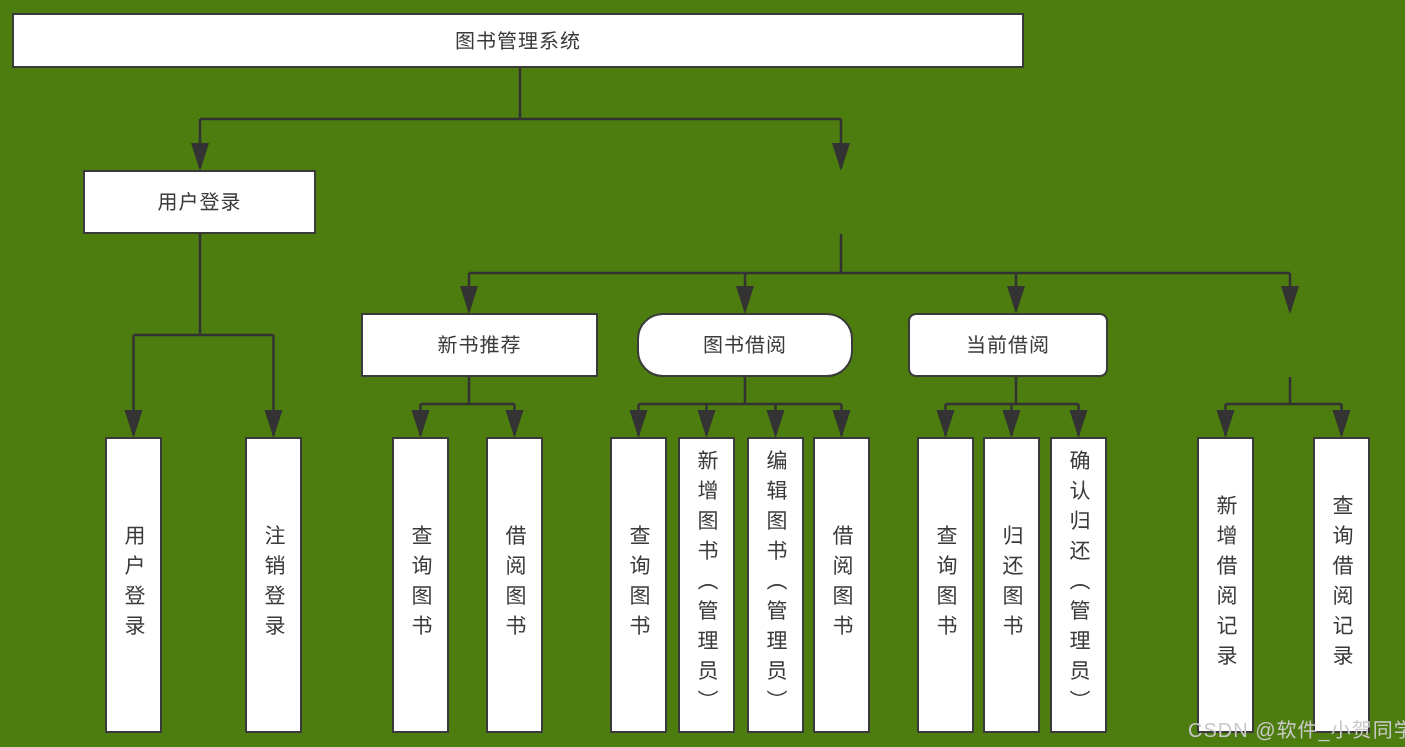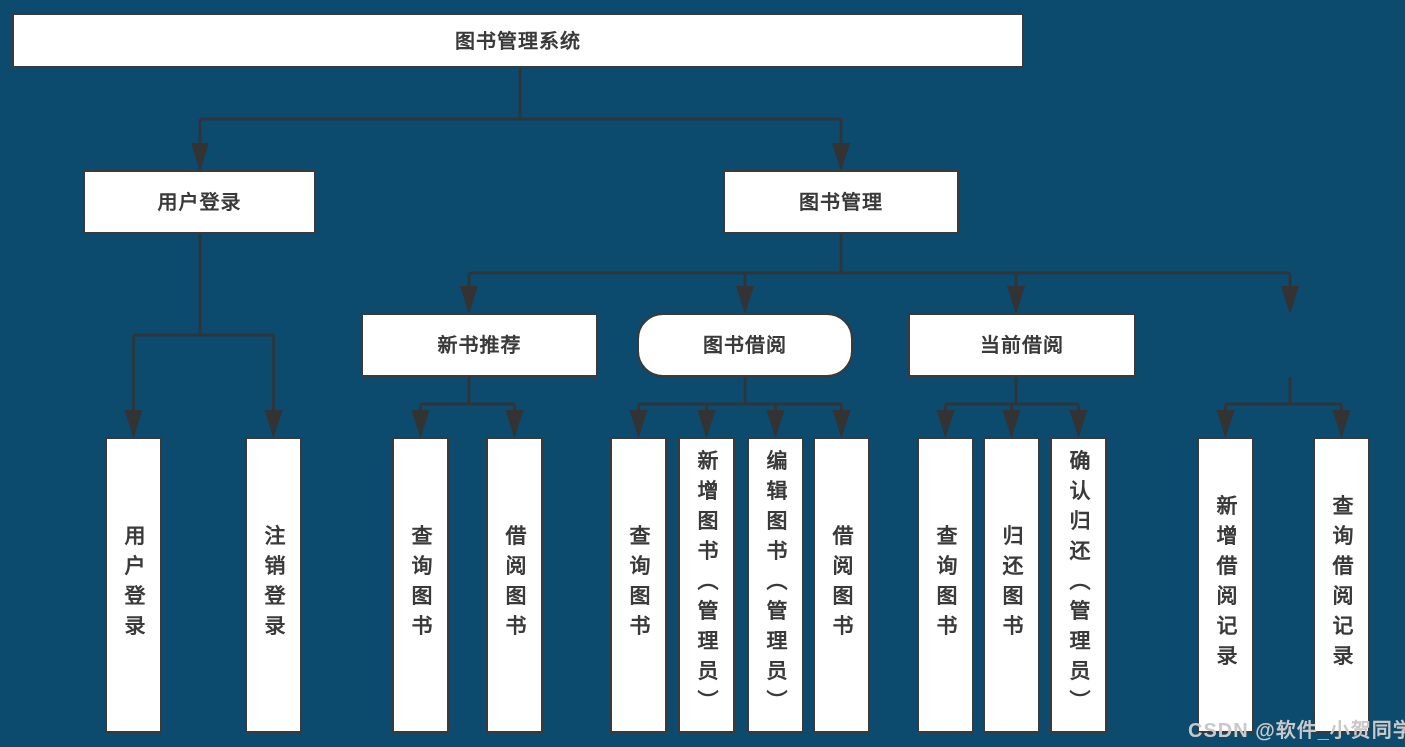--- a/index.html
+++ b/index.html
@@ -5,23 +5,22 @@
   html, body {
     margin: 0;
     padding: 0;
     background: #ffffff;
     font-family: "Liberation Sans", "DejaVu Sans", sans-serif;
   }
   .canvas {
     position: relative;
     width: 1405px;
     height: 747px;
-    background: #0c4a6e;
+    background: #4d7c0f;
     overflow: hidden;
-    font-weight: bold;
   }
   svg.connectors {
     position: absolute;
     left: 0;
     top: 0;
     z-index: 1;
   }
   .node {
     position: absolute;
     box-sizing: border-box;
@@ -141,25 +140,24 @@
       <polygon points="1069.5,410 1087.5,410 1078.5,438"></polygon>
 
       <polygon points="1216.5,410 1234.5,410 1225.5,438"></polygon>
       <polygon points="1332.5,410 1350.5,410 1341.5,438"></polygon>
     </g>
   </svg>
 
   <div class="node hbox rootbox">图书管理系统</div>
 
   <div class="node hbox" style="left:83px; top:170px; width:233px;">用户登录</div>
-  <div class="node hbox" style="left:723px; top:170px; width:236px;">图书管理</div>
 
   <div class="node hbox" style="left:361px; top:313px; width:237px;">新书推荐</div>
   <div class="node hbox" style="left:637px; top:313px; width:216px;border-radius:26px;">图书借阅</div>
-  <div class="node hbox" style="left:908px; top:313px; width:228px;">当前借阅</div>
+  <div class="node hbox" style="left:908px; top:313px; width:200px;border-radius:8px;">当前借阅</div>
 
   <div class="node vbox" style="left:105px;">用户登录</div>
   <div class="node vbox" style="left:245px;">注销登录</div>
 
   <div class="node vbox" style="left:392px;">查询图书</div>
   <div class="node vbox" style="left:486px;">借阅图书</div>
 
   <div class="node vbox" style="left:610px;">查询图书</div>
   <div class="node vbox" style="left:678px;">新增图书（管理员）</div>
   <div class="node vbox" style="left:747px;">编辑图书（管理员）</div>

